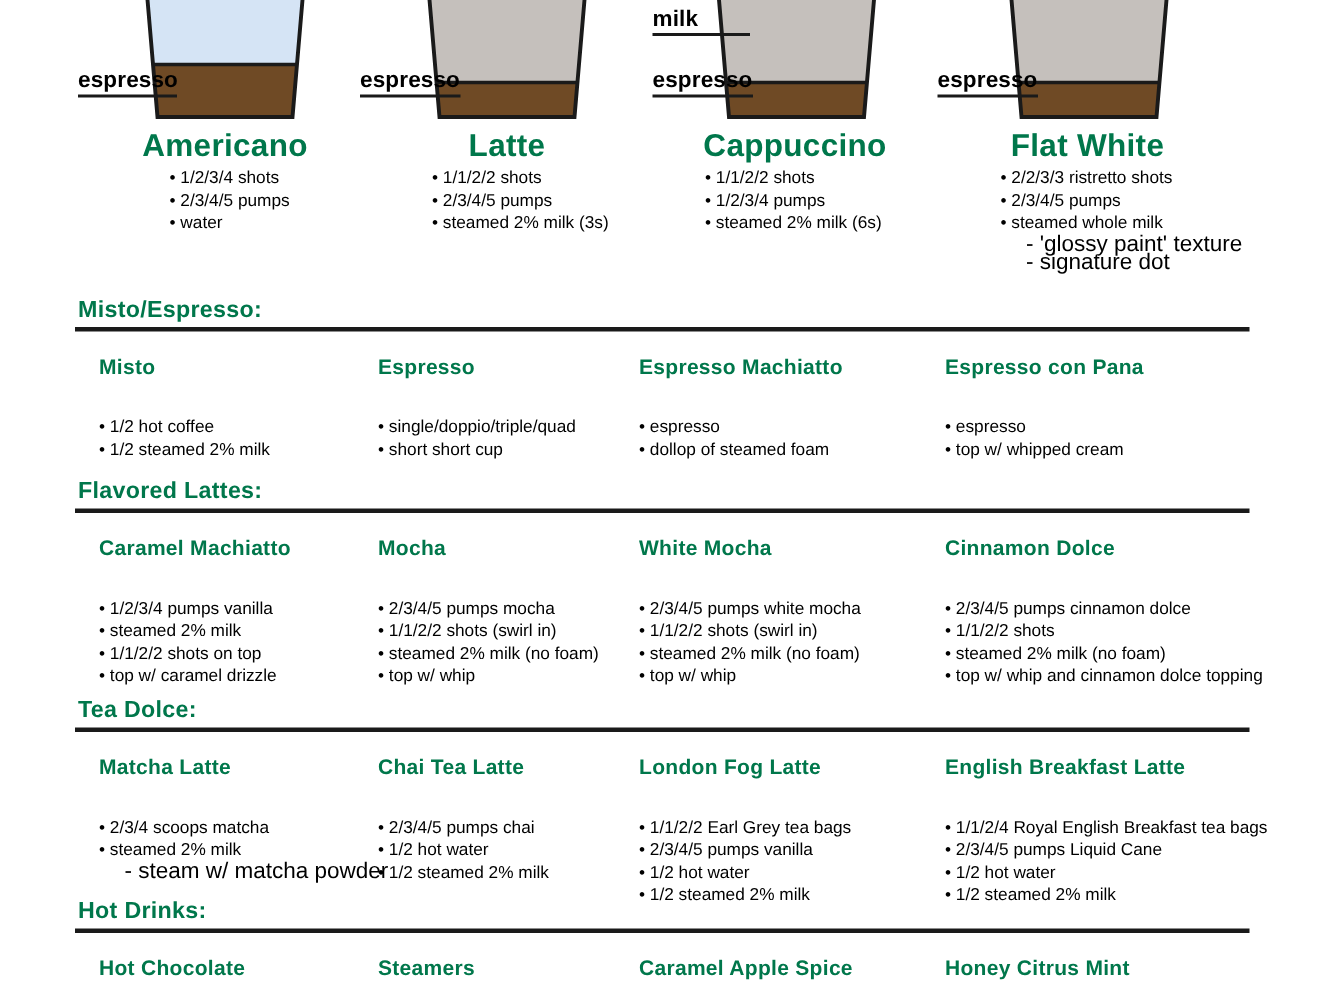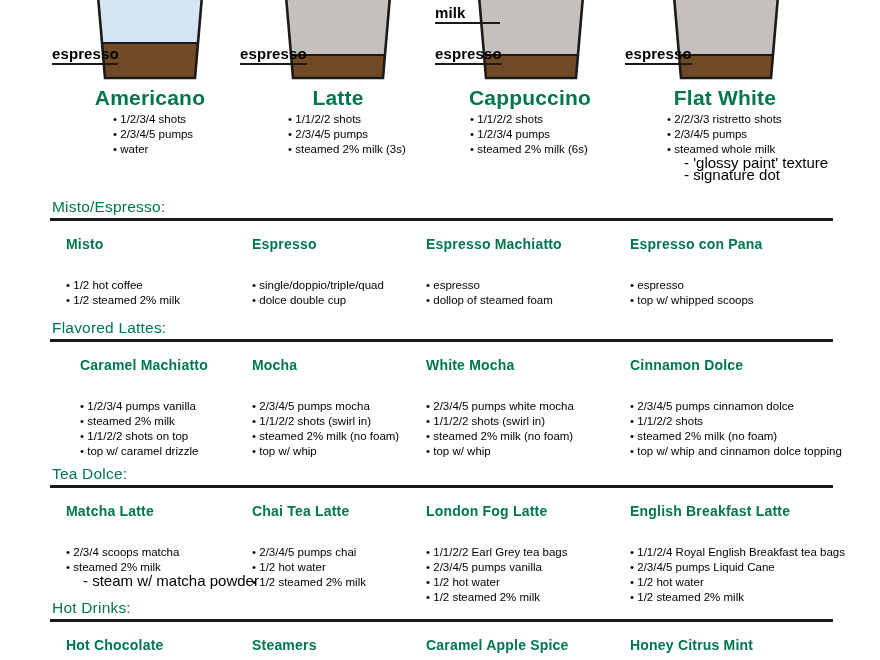--- a/index.html
+++ b/index.html
@@ -24,21 +24,21 @@
   .top-list{position:absolute;top:112px;}
   
   .item{font-size:11.5px;line-height:15px;color:#000;white-space:nowrap;}
   .item::before{content:"• ";}
   .subitem{font-size:15px;line-height:11.5px;padding-left:17px;color:#000;white-space:nowrap;}
   .subitem::before{content:"- ";}
   
   .section{position:absolute;left:0;width:880px;}
   .sec-header{
     position:absolute;left:52px;top:0;
-    color:var(--accent-green,#00774B);font-weight:400;font-size:15.5px;line-height:17px;
+    color:var(--accent-green,#00774B);font-weight:700;font-size:15.5px;line-height:17px;
     letter-spacing:.2px;white-space:nowrap;
   }
   .rule{position:absolute;left:50px;top:20px;width:783px;height:2.5px;background:var(--line-black,#1a1a1a);}
   .col{position:absolute;top:37px;}
   .col-title{
     color:var(--accent-green,#00774B);font-weight:700;font-size:14px;line-height:19px;
     letter-spacing:.2px;white-space:nowrap;
   }
   .col .list{margin-top:24px;}
 </style>
@@ -131,43 +131,43 @@
       <div class="col-title">Misto</div>
       <div class="list">
           <div class="item">1/2 hot coffee</div>
           <div class="item">1/2 steamed 2% milk</div>
         </div>
     </div>
     <div class="col" style="left:252px;width:168px">
       <div class="col-title">Espresso</div>
       <div class="list">
           <div class="item">single/doppio/triple/quad</div>
-          <div class="item">dolce double cup</div>
+          <div class="item">short short cup</div>
         </div>
     </div>
     <div class="col" style="left:426px;width:198px">
       <div class="col-title">Espresso Machiatto</div>
       <div class="list">
           <div class="item">espresso</div>
           <div class="item">dollop of steamed foam</div>
         </div>
     </div>
     <div class="col" style="left:630px;width:225px">
       <div class="col-title">Espresso con Pana</div>
       <div class="list">
           <div class="item">espresso</div>
-          <div class="item">top w/ whipped scoops</div>
+          <div class="item">top w/ whipped cream</div>
         </div>
     </div>
   </div>
 
   <div class="section" style="top:319px">
     <div class="sec-header">Flavored Lattes:</div>
     <div class="rule"></div>
-    <div class="col" style="left:80px;width:180px">
+    <div class="col" style="left:66px;width:180px">
       <div class="col-title">Caramel Machiatto</div>
       <div class="list">
           <div class="item">1/2/3/4 pumps vanilla</div>
           <div class="item">steamed 2% milk</div>
           <div class="item">1/1/2/2 shots on top</div>
           <div class="item">top w/ caramel drizzle</div>
         </div>
     </div>
     <div class="col" style="left:252px;width:168px">
       <div class="col-title">Mocha</div>

